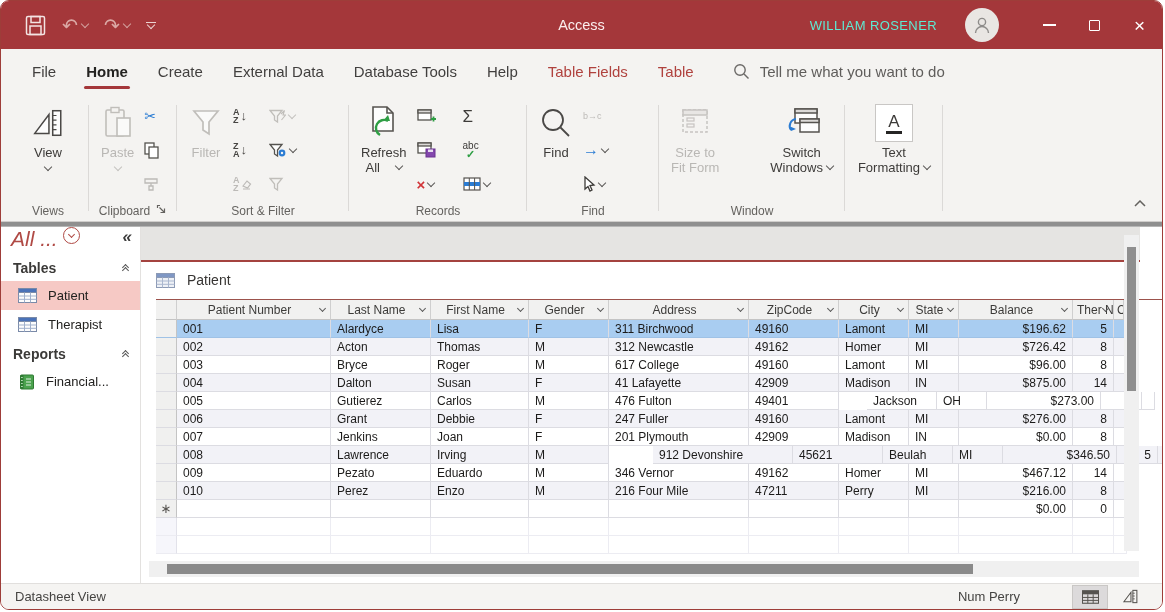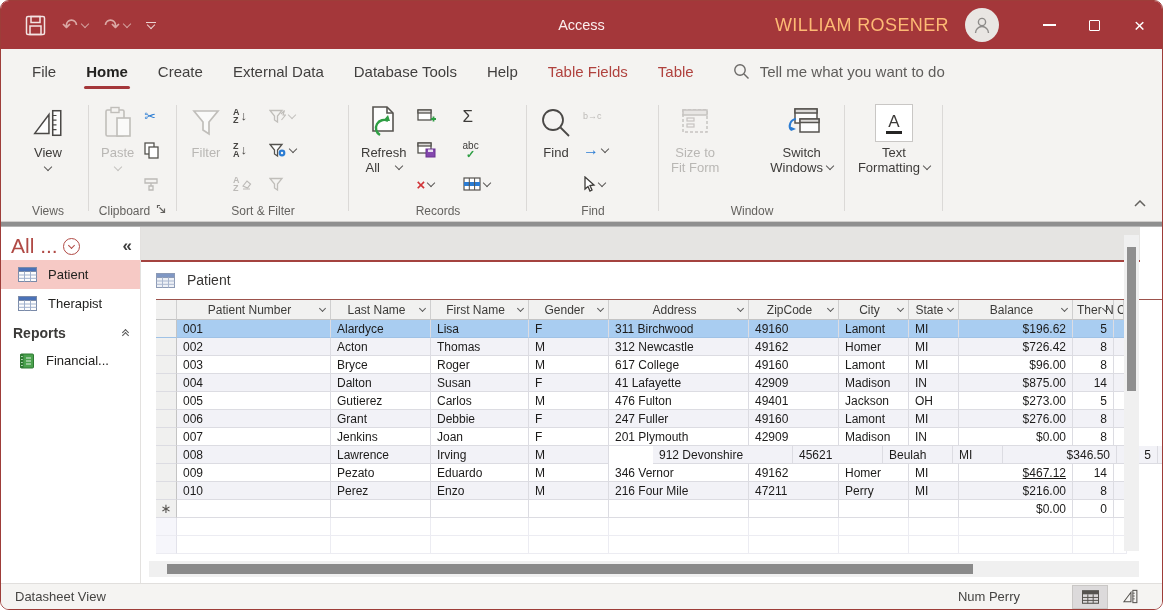--- a/index.html
+++ b/index.html
@@ -14,21 +14,21 @@
   .qbtn{ display:flex; align-items:center; gap:4px; }
   .undoredo{ font-size:19px; color:#dba8a5; line-height:1; }
   .cv{ display:inline-block; width:6px; height:6px; border-right:1.4px solid currentColor;
        border-bottom:1.4px solid currentColor; transform:rotate(45deg); margin-top:-3px; }
   .cv.up{ transform:rotate(225deg); margin-top:3px; }
   .qat .cv{ color:#d3a09d; }
   .qmore{ color:#ecd2d0; display:flex; flex-direction:column; align-items:center; }
   .qmore .bar{ width:10px; height:1.5px; background:#ecd2d0; margin-bottom:2px; }
   .tb-title{ position:absolute; left:50%; transform:translateX(-50%); font-size:14.5px; color:#fbeeee; }
   .tb-right{ margin-left:auto; display:flex; align-items:center; height:100%; }
-  .tb-user{ font-size:18px; letter-spacing:.4px; color:#fdba74; margin-right:16px; }
+  .tb-user{ font-size:13px; letter-spacing:.4px; color:#5eead4; margin-right:28px; }
   .avatar{ width:34px; height:34px; border-radius:50%; background:#e9e6e3; display:flex;
            align-items:center; justify-content:center; margin-right:28px; }
   .winbtn{ width:45px; height:48px; display:flex; align-items:center; justify-content:center; color:#fff; }
   .minbar{ width:13px; height:1.6px; background:#fff; }
   .maxbox{ width:11px; height:11px; border:1.4px solid #fff; border-radius:1px; }
   .closex{ font-size:19px; line-height:1; font-weight:400; }
 
   
   .menubar{ height:45px; background:#f4f3f1; display:flex; align-items:center; padding-left:16px; }
   .mtab{ padding:0 15px; font-size:15px; color:#413f3e; height:100%; display:flex; align-items:center; position:relative; }
@@ -62,21 +62,21 @@
   .abcwrap .t{ font-size:10px; color:#3d3b39; } .abcwrap .c{ color:#2e9e44; font-size:11px; font-weight:bold; }
   .goarrow{ color:#2b7cd3; font-size:16px; font-weight:bold; line-height:1; }
   .replgl{ font-size:9px; color:#bcbab7; }
   .collapse-ribbon{ position:absolute; right:16px; bottom:10px; }
 
   .ribbon-sep{ height:6px; background:#8f8f8f; border-top:1px solid #cfcdcb; border-bottom:1px solid #b5b5b5; }
 
   
   .content{ position:absolute; top:226px; bottom:26px; left:0; right:0; background:#fff; }
   .nav{ position:absolute; left:0; top:0; bottom:0; width:140px; background:#fff; border-right:1px solid #e3e1df; }
-  .nav-title{ display:flex; align-items:center; padding:7px 8px 2px 10px; }
+  .nav-title{ display:flex; padding:0 8px 2px 10px;font-style:italic; }
   .nav-title .t{ color:#b04a45; font-size:21px; }
   .odrop{ width:17px; height:17px; border:1.5px solid #b04a45; border-radius:50%; display:flex;
           align-items:center; justify-content:center; margin-left:5px; color:#b04a45; }
   .odrop .cv{ width:5px; height:5px; margin-top:-2px; }
   .shutter{ margin-left:auto; font-size:17px; color:#3c3c3c; font-weight:bold; }
   .ngroup{ display:flex; align-items:center; padding:7px 12px 5px; font-size:14px; font-weight:bold; color:#3b3a38; }
   .dblchev{ margin-left:auto; display:flex; flex-direction:column; color:#555; }
   .dblchev .cv{ width:5px; height:5px; margin:0; } .dblchev .cv.up{ margin-bottom:-2px; }
   .nitem{ height:29px; display:flex; align-items:center; padding-left:17px; gap:11px; font-size:13px; color:#232220; }
   .nitem.sel{ background:#f6c9c5; }
@@ -469,20 +469,27 @@
   <div class="content">
 
     <aside class="nav">
       <div class="nav-title">
         <span class="t">All ...</span>
         <span class="odrop">
             <span class="cv"></span>
           </span>
         <span class="shutter">«</span>
       </div>
+      <div class="ngroup">
+        <span>Tables</span>
+        <span class="dblchev">
+            <span class="cv up"></span>
+            <span class="cv up"></span>
+          </span>
+      </div>
       <div class="nitem sel">
         <svg width="19" height="15" viewBox="0 0 19 15">
             <rect x="0.5" y="0.5" width="18" height="14" fill="#fdfdfd" stroke="#7a8aa8"></rect>
             <rect x="0.5" y="0.5" width="18" height="4" fill="#4a72b8" stroke="#7a8aa8"></rect>
             <path d="M6.5 4.5 v10 M12.5 4.5 v10 M0.5 8 h18 M0.5 11.3 h18" stroke="#9fb0cc" stroke-width="1"></path>
           </svg>
         <span>Patient</span>
       </div>
       <div class="nitem">
         <svg width="19" height="15" viewBox="0 0 19 15">
@@ -625,21 +632,21 @@
             <div class="td" style="width: 10px;"></div>
           </div>
           <div class="trow">
             <div class="td rowsel" style="width: 21px;"></div>
             <div class="td" style="width: 154px;">005</div>
             <div class="td" style="width: 100px;">Gutierez</div>
             <div class="td" style="width: 98px;">Carlos</div>
             <div class="td" style="width: 80px;">M</div>
             <div class="td" style="width: 140px;">476 Fulton</div>
             <div class="td" style="width: 90px;">49401</div>
-            <div class="td" style="width: 70px;">Jackson</div>
+            <div class="td" style="width: 70px; margin-left: 28px;">Jackson</div>
             <div class="td" style="width: 50px;">OH</div>
             <div class="td num" style="width: 114px;">$273.00</div>
             <div class="td num" style="width: 41px;">5</div>
             <div class="td" style="width: 10px;"></div>
           </div>
           <div class="trow alt">
             <div class="td rowsel" style="width: 21px;"></div>
             <div class="td" style="width: 154px;">006</div>
             <div class="td" style="width: 100px;">Grant</div>
             <div class="td" style="width: 98px;">Debbie</div>
@@ -683,21 +690,21 @@
           <div class="trow">
             <div class="td rowsel" style="width: 21px;"></div>
             <div class="td" style="width: 154px;">009</div>
             <div class="td" style="width: 100px;">Pezato</div>
             <div class="td" style="width: 98px;">Eduardo</div>
             <div class="td" style="width: 80px;">M</div>
             <div class="td" style="width: 140px;">346 Vernor</div>
             <div class="td" style="width: 90px;">49162</div>
             <div class="td" style="width: 70px;">Homer</div>
             <div class="td" style="width: 50px;">MI</div>
-            <div class="td num" style="width: 114px; text-decoration: underline;">$467.12</div>
+            <div class="td num" style="width: 114px;">$467.12</div>
             <div class="td num" style="width: 41px;">14</div>
             <div class="td" style="width: 10px;"></div>
           </div>
           <div class="trow alt">
             <div class="td rowsel" style="width: 21px;"></div>
             <div class="td" style="width: 154px;">010</div>
             <div class="td" style="width: 100px;">Perez</div>
             <div class="td" style="width: 98px;">Enzo</div>
             <div class="td" style="width: 80px;">M</div>
             <div class="td" style="width: 140px;">216 Four Mile</div>

